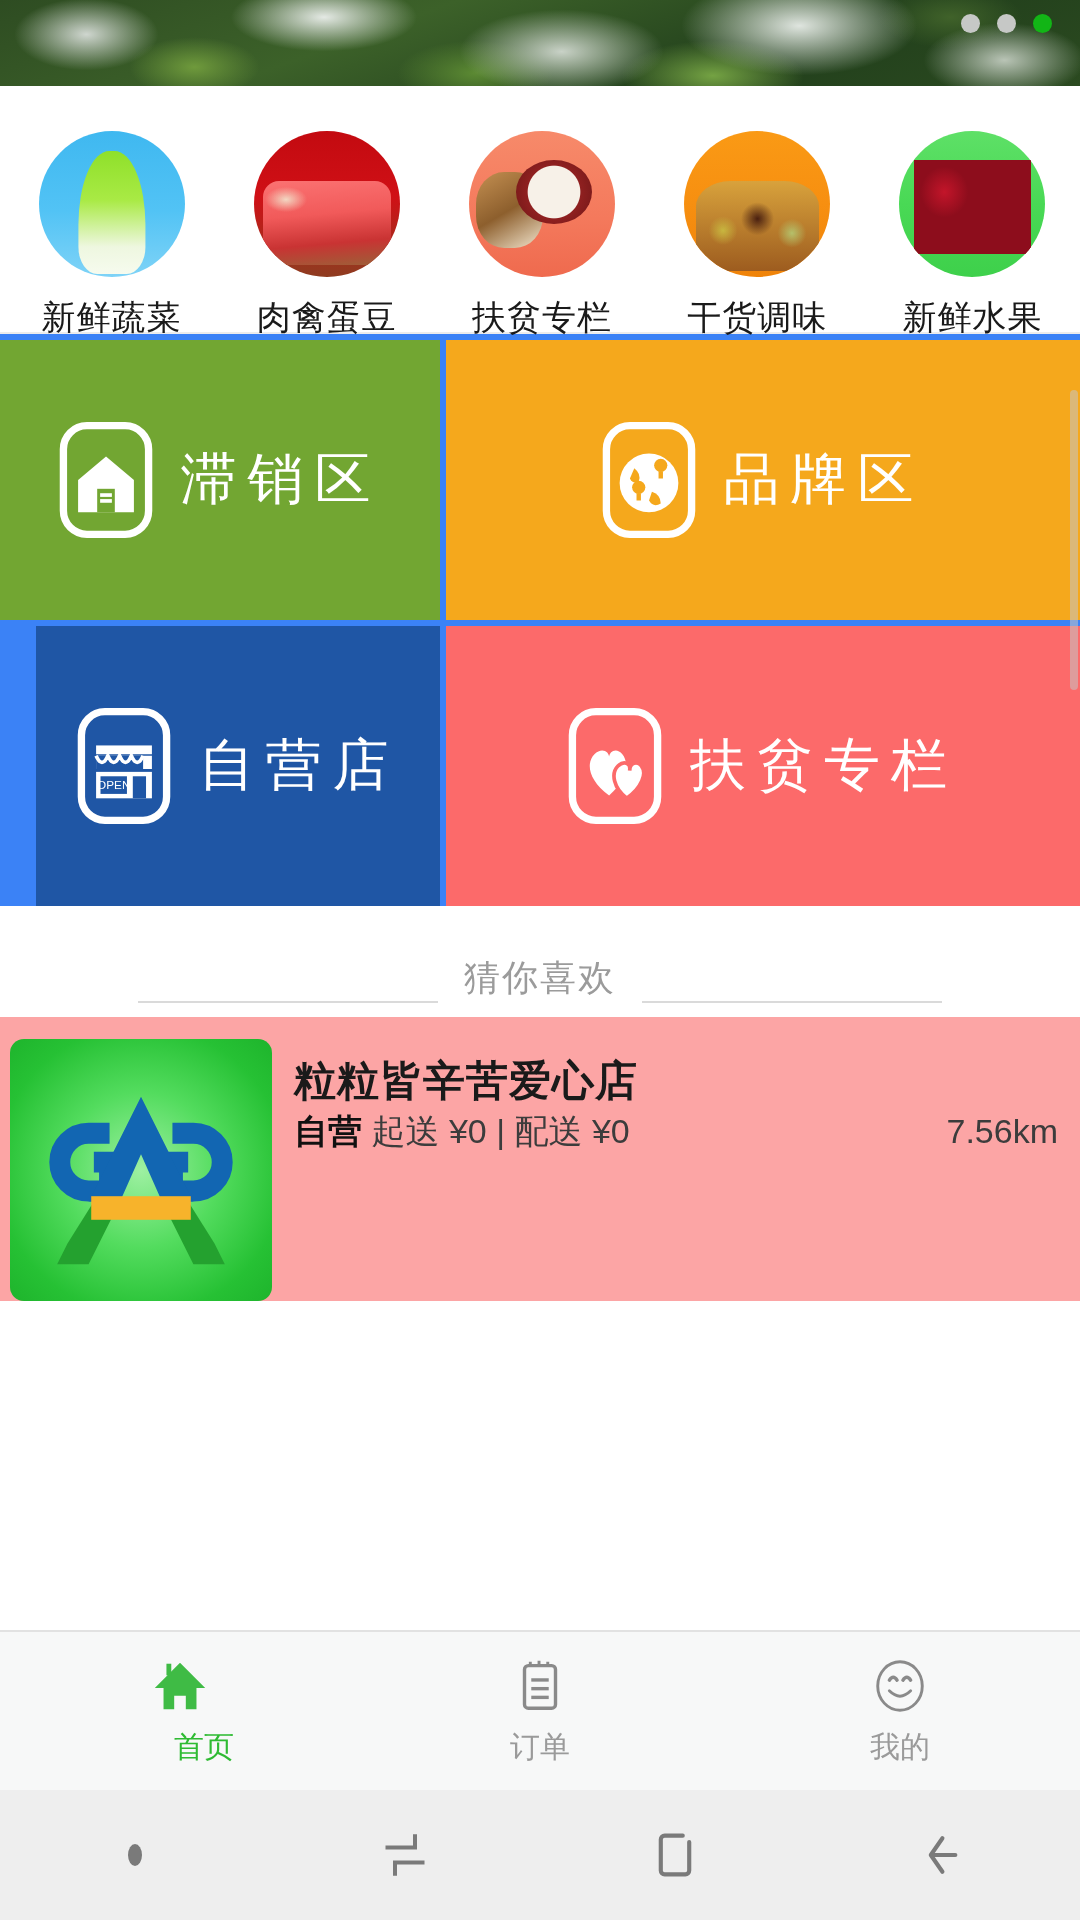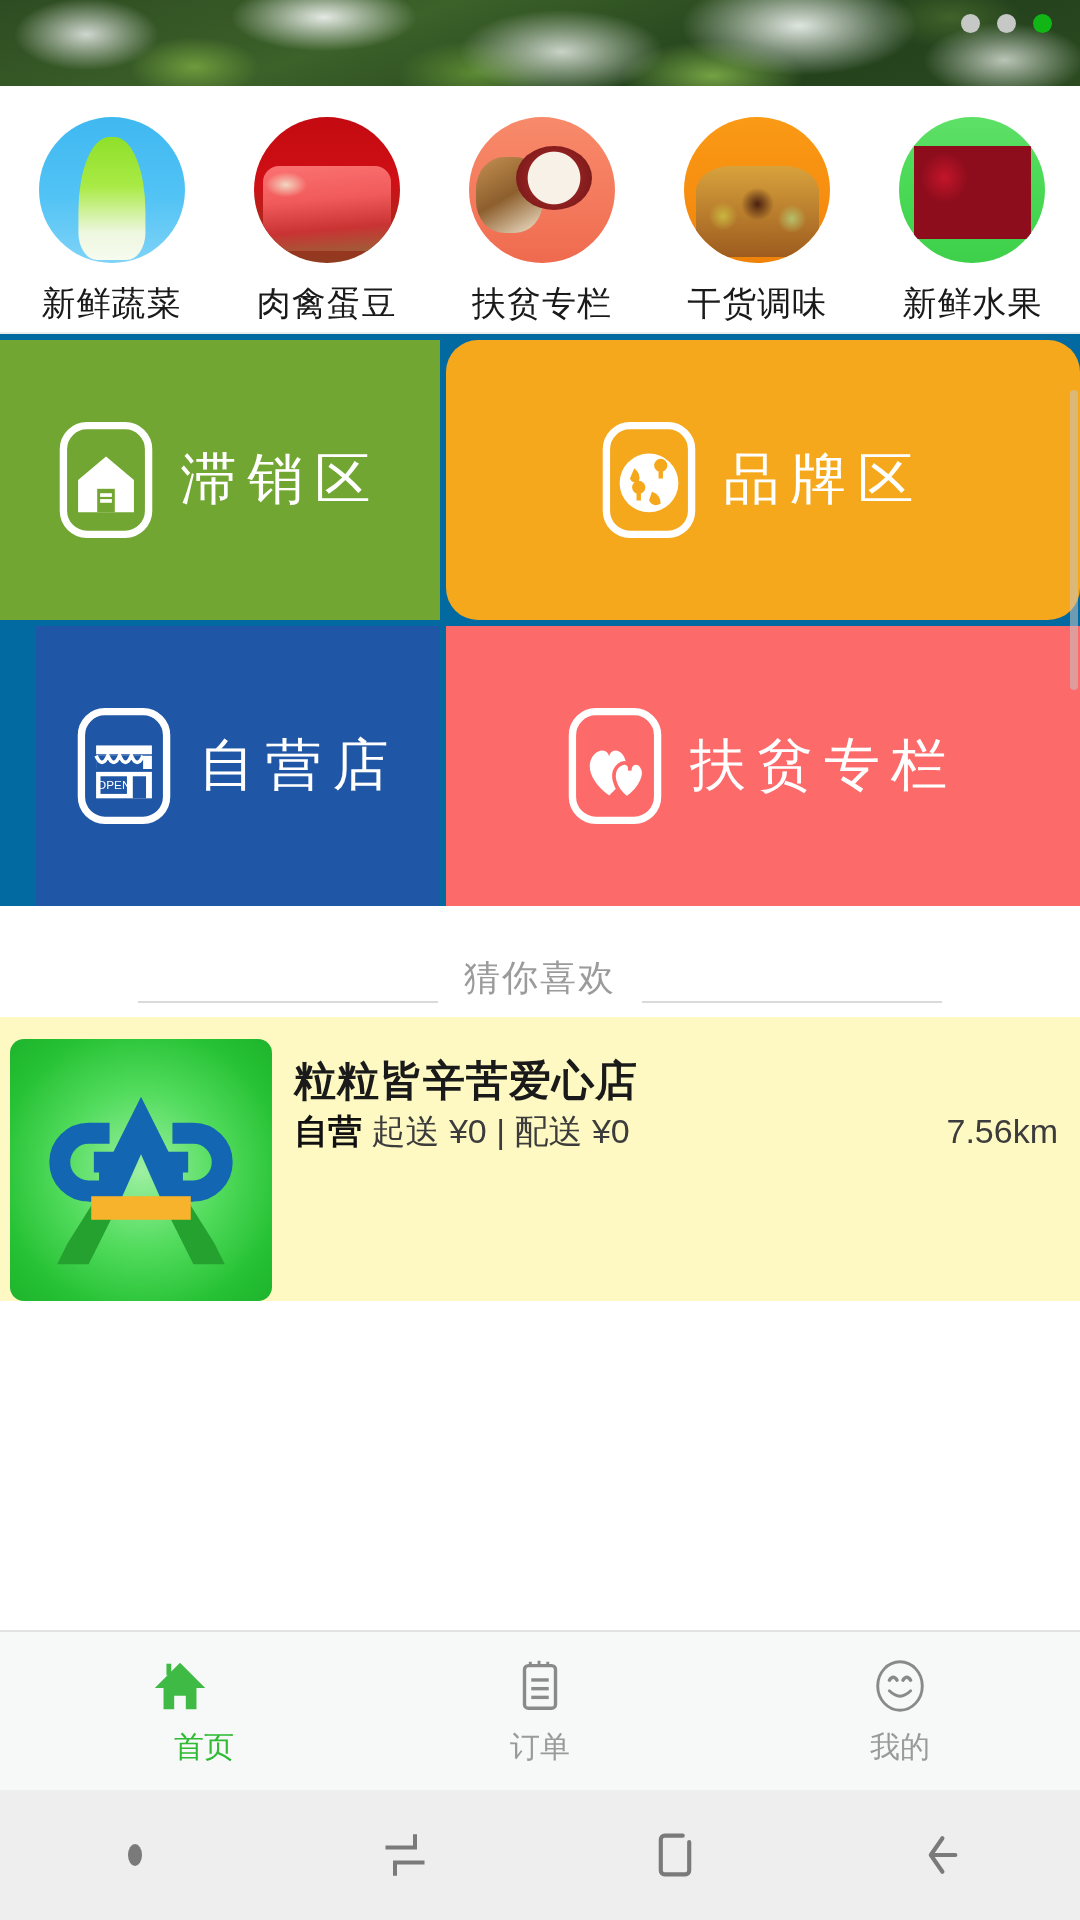--- a/index.html
+++ b/index.html
@@ -34,21 +34,21 @@
   }
   .banner-dots {
     position:absolute; top:14px; right:28px;
     display:flex; gap:17px; align-items:center;
   }
   .dot { width:19px; height:19px; border-radius:50%; background:#c6c8c6; }
   .dot.active { background:#12b516; }
 
   
   .cats {
-    display:flex; align-items:center;
+    display:flex; align-items:flex-start;
     padding:45px 0 20px 4px;
     background:#fff;
     border-bottom:2px solid #ececec;
     height:248px;
   }
   .cat { flex:1 1 0; display:flex; flex-direction:column; align-items:center; }
   .cat-circle {
     width:146px; height:146px; border-radius:50%;
     overflow:hidden; position:relative;
   }
@@ -110,45 +110,45 @@
       radial-gradient(ellipse 26px 30px at 50% 66%,#f5edd2 0%,#e8dcb8 78%,#b3122a 84%);
   }
 
   
   .tile-grid {
     display:grid;
     grid-template-columns:440px 1fr;
     grid-template-rows:280px 280px;
     column-gap:6px; row-gap:6px;
     padding-top:6px;
-    background:#0369a1;
+    background:#3b82f6;
   }
   .tile {
     display:flex; align-items:center; justify-content:center;
     gap:28px;
   }
   .t-green { background:#72a632; }
-  .t-orange { background:#f5a81c;border-radius:32px; }
+  .t-orange { background:#f5a81c; }
   .t-blue { background:#1f56a5;margin-left:36px; }
   .t-red { background:#fc6a6a; }
   .tile-icon { width:94px; height:118px; flex:0 0 auto; }
   .tile-label {
     color:#ffffff; font-size:56px; letter-spacing:11px;
     font-weight:400; white-space:nowrap;
   }
 
   
   .section-head {
     display:flex; align-items:flex-end; justify-content:center;
     gap:26px; padding:48px 0 14px 0; background:#fff;
   }
   .section-rule { height:2px; background:#dadada; width:300px; }
   .section-title { font-size:36px; color:#9b9b9b; letter-spacing:2px; white-space:nowrap; }
 
-  .shop-row { display:flex; padding:22px 0 0 0; background:#fef9c3; }
+  .shop-row { display:flex; padding:22px 0 0 0; background:#fca5a5; }
   .shop-thumb {
     width:262px; height:262px; margin-left:10px; border-radius:14px;
     flex:0 0 auto; position:relative; overflow:hidden;
     background:radial-gradient(circle at 50% 50%,#9ef0a2 0%,#53dc5e 42%,#26c134 78%,#1eb42c 100%);
   }
   .shop-info { padding-left:22px; padding-top:14px; flex:1 1 auto; }
   .shop-name { font-size:42px; font-weight:bold; color:#1a1a1a; letter-spacing:1px; }
   .shop-meta-row {
     display:flex; align-items:baseline; justify-content:space-between;
     padding-right:22px;

